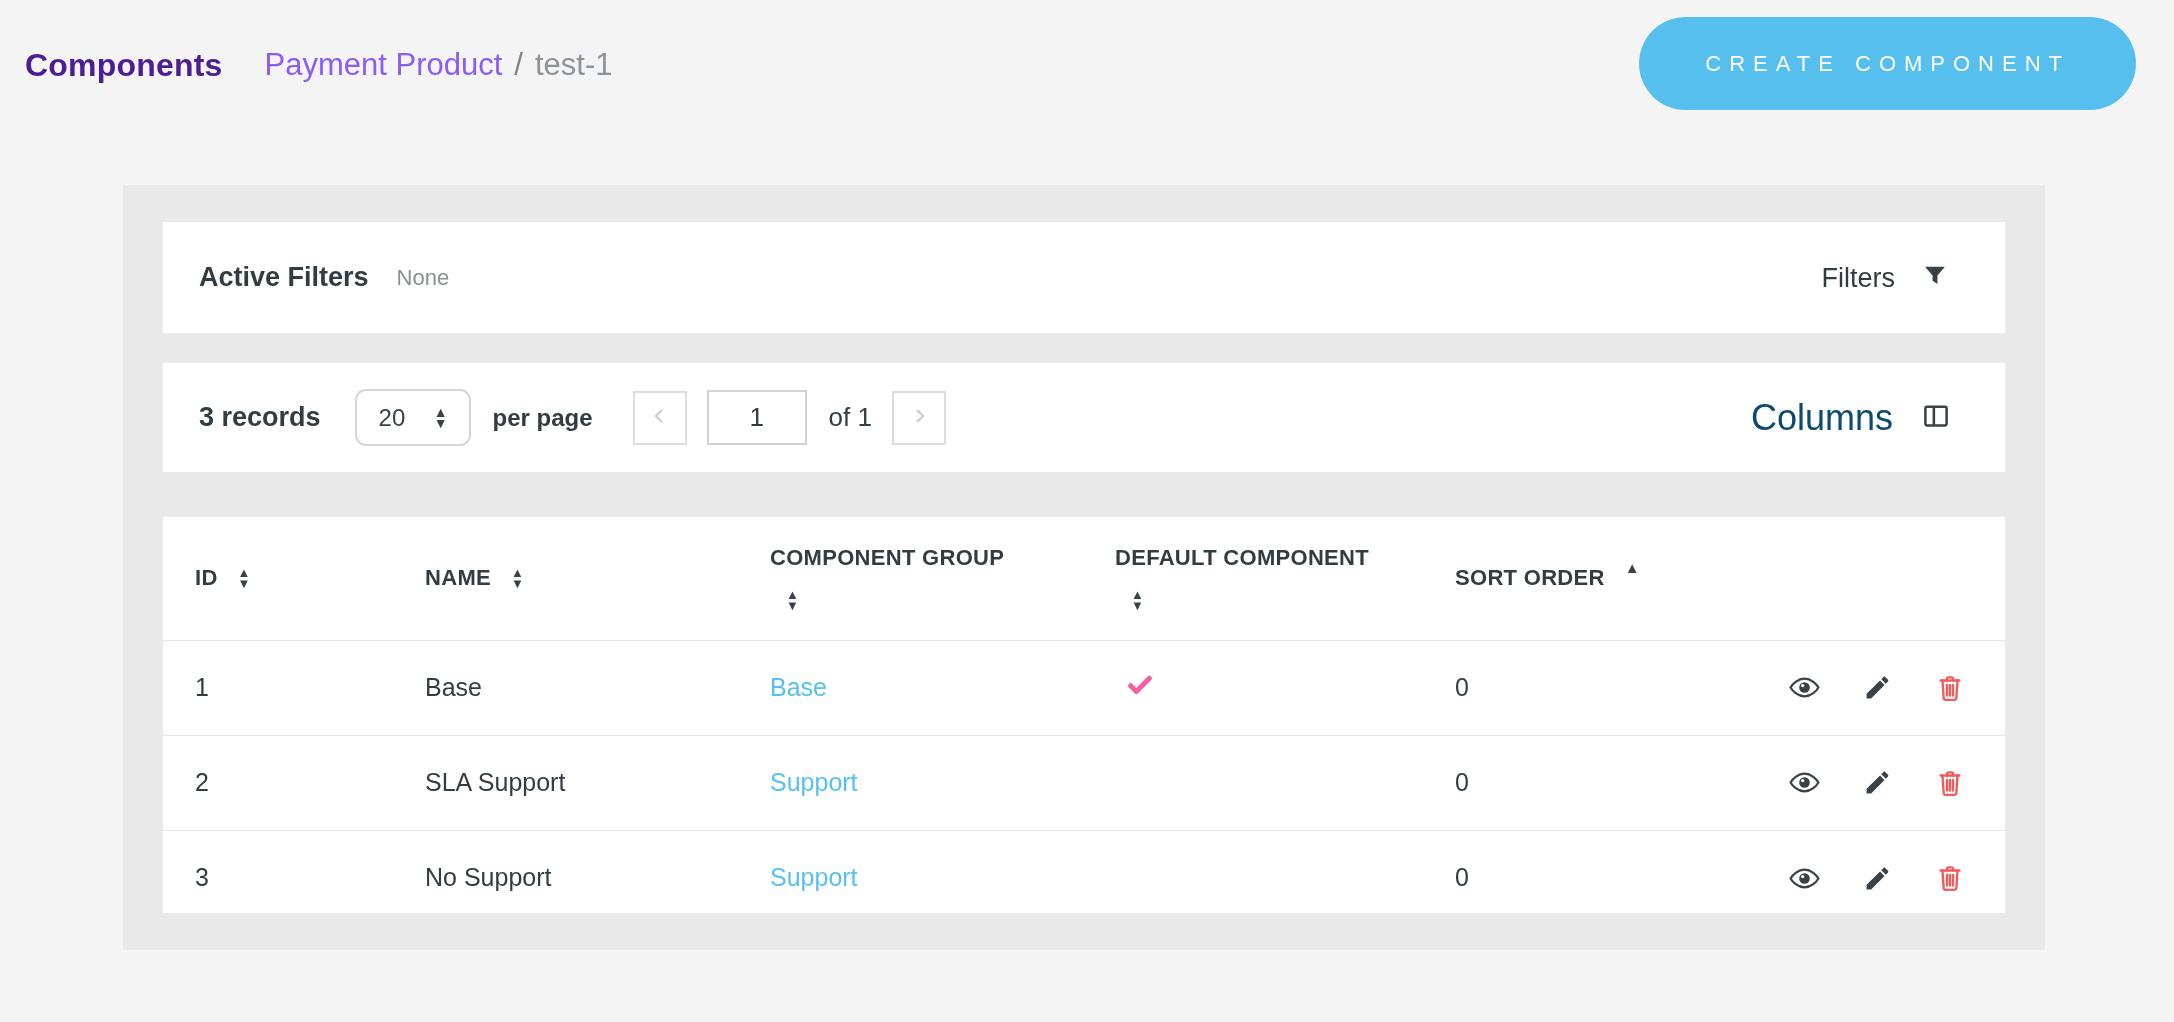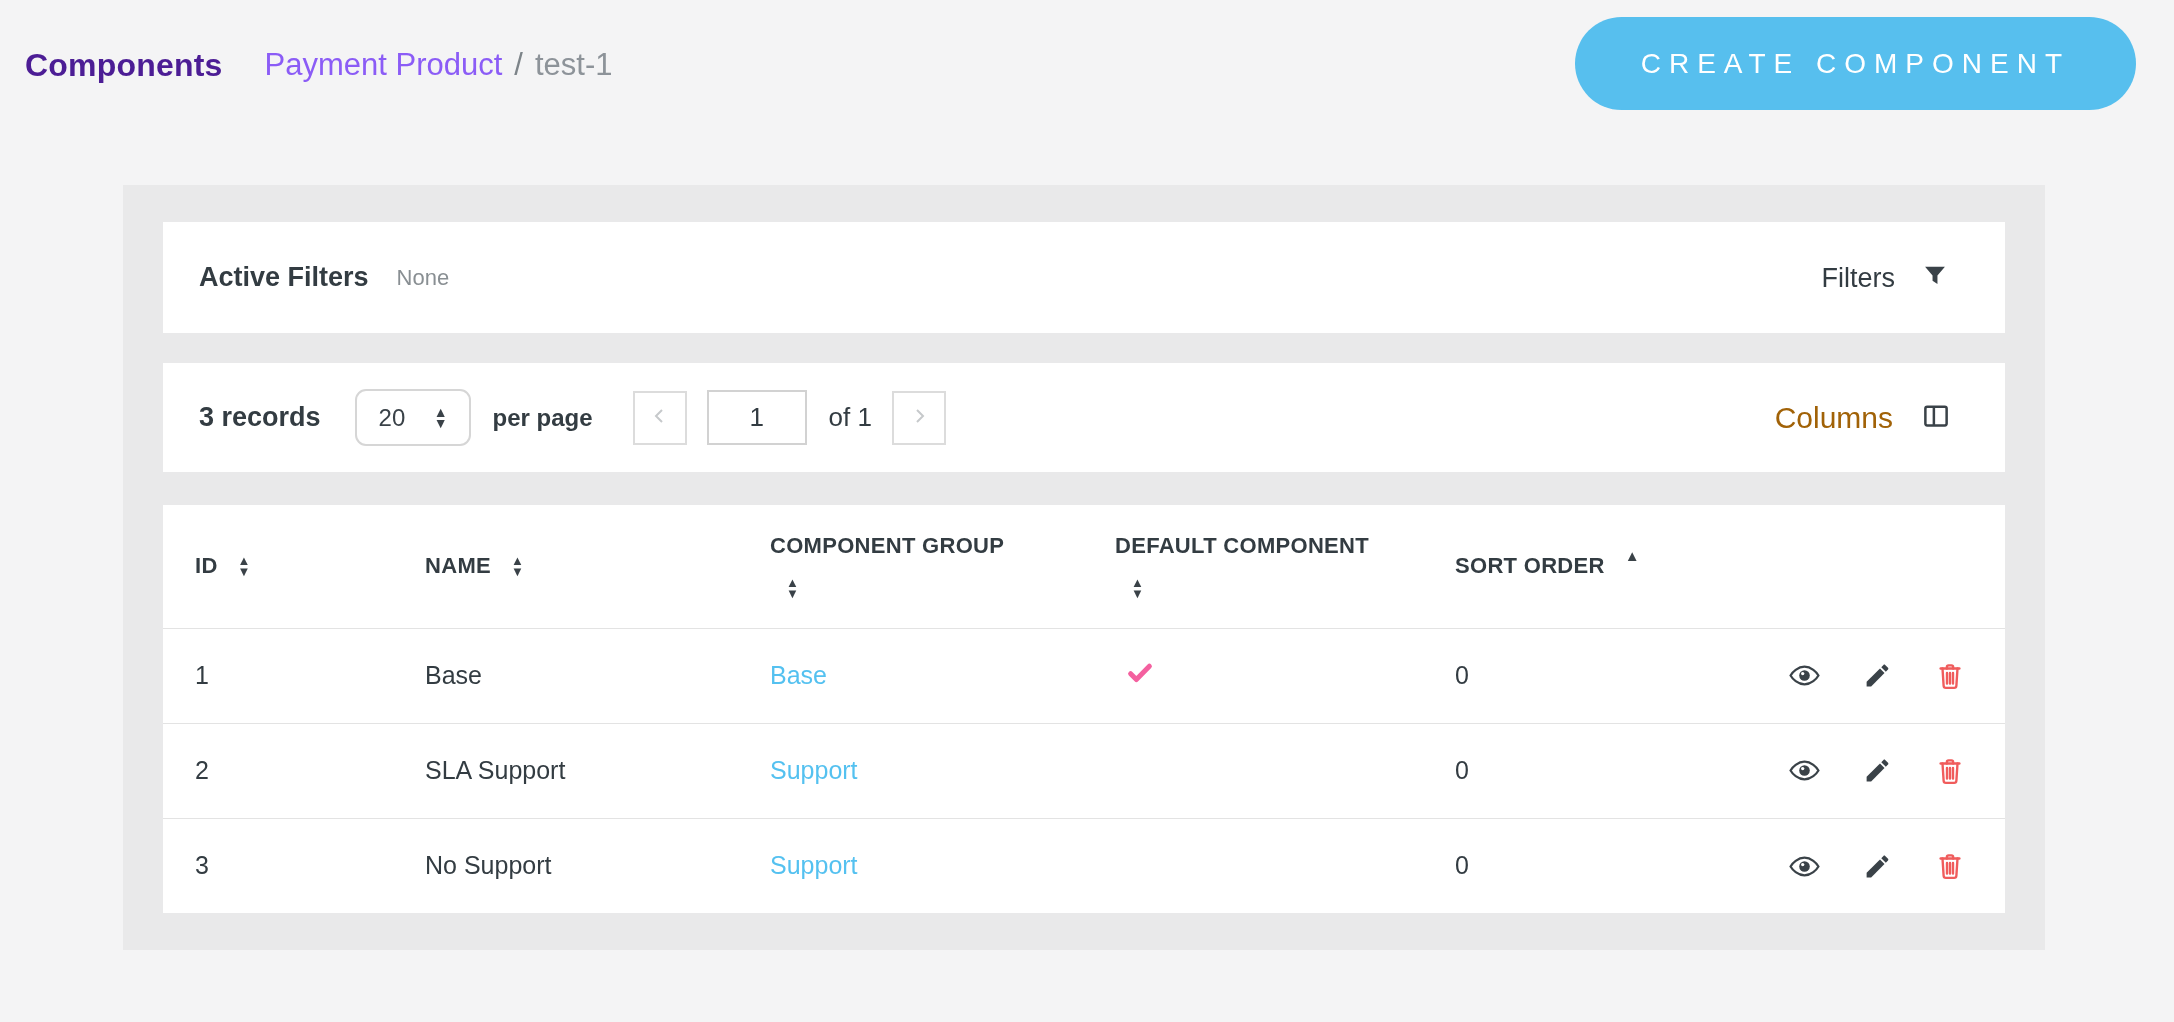--- a/index.html
+++ b/index.html
@@ -23,21 +23,21 @@
   }
   .breadcrumb { margin-left:42px; font-size:31px; display:flex; align-items:baseline; gap:12px; }
   .breadcrumb .bc-link { color:#8b5cf6; cursor:pointer;text-align:center; }
   .breadcrumb .bc-sep { color:#7d8489; }
   .breadcrumb .bc-current { color:#8d9399; }
   .create-btn {
     position:absolute; right:38px; top:17px;
     height:93px; padding:0 66px;
     background:#57bfee; border:none; border-radius:47px;
     color:#ffffff; font-family:"Liberation Sans", sans-serif;
-    font-size:28px; font-weight:500; letter-spacing:8px;
+    font-size:22px; font-weight:500; letter-spacing:8px;
     cursor:pointer; display:flex; align-items:center;
   }
 
   
   .panel {
     position:absolute; left:123px; top:185px;
     width:1922px; height:765px;
     background:#e9e9ea;
     padding:37px 40px;
     display:flex; flex-direction:column;
@@ -78,24 +78,24 @@
     cursor:pointer;
   }
   .page-input {
     width:100px; height:55px; margin-left:20px;
     border:2px solid #d2d2d2; text-align:center;
     font-family:"Liberation Sans", sans-serif; font-size:26px; color:#333c42;
   }
   .page-total { font-size:26px; color:#333c42; margin:0 20px 0 22px; font-weight:500; }
   .pager-btn.next { margin-left:0; }
   .toolbar-right { margin-left:auto; display:flex; align-items:center; gap:28px; cursor:pointer; margin-right:18px; }
-  .toolbar-right .txt { font-size:30px; color:#a16207; }
-
-  
-  .table-card { flex:1 1 auto; overflow:hidden; }
+  .toolbar-right .txt { font-size:36px; color:#0c4a6e; }
+
+  
+  .table-card { flex:1 1 auto; overflow:hidden;margin-top:12px; }
   table { width:100%; border-collapse:collapse; table-layout:fixed; }
   col.c-id { width:232px; } col.c-name { width:345px; } col.c-group { width:345px; }
   col.c-default { width:340px; } col.c-sort { width:260px; } col.c-actions { width:320px; }
   thead tr { height:123px; }
   tbody tr { height:95px; border-top:1px solid #e3e3e3; }
   th, td { text-align:left; vertical-align:middle; padding-left:30px; }
   th:first-child, td:first-child { padding-left:32px; }
   th {
     font-size:22px; font-weight:700; color:#333c42; letter-spacing:0.3px;
   }

